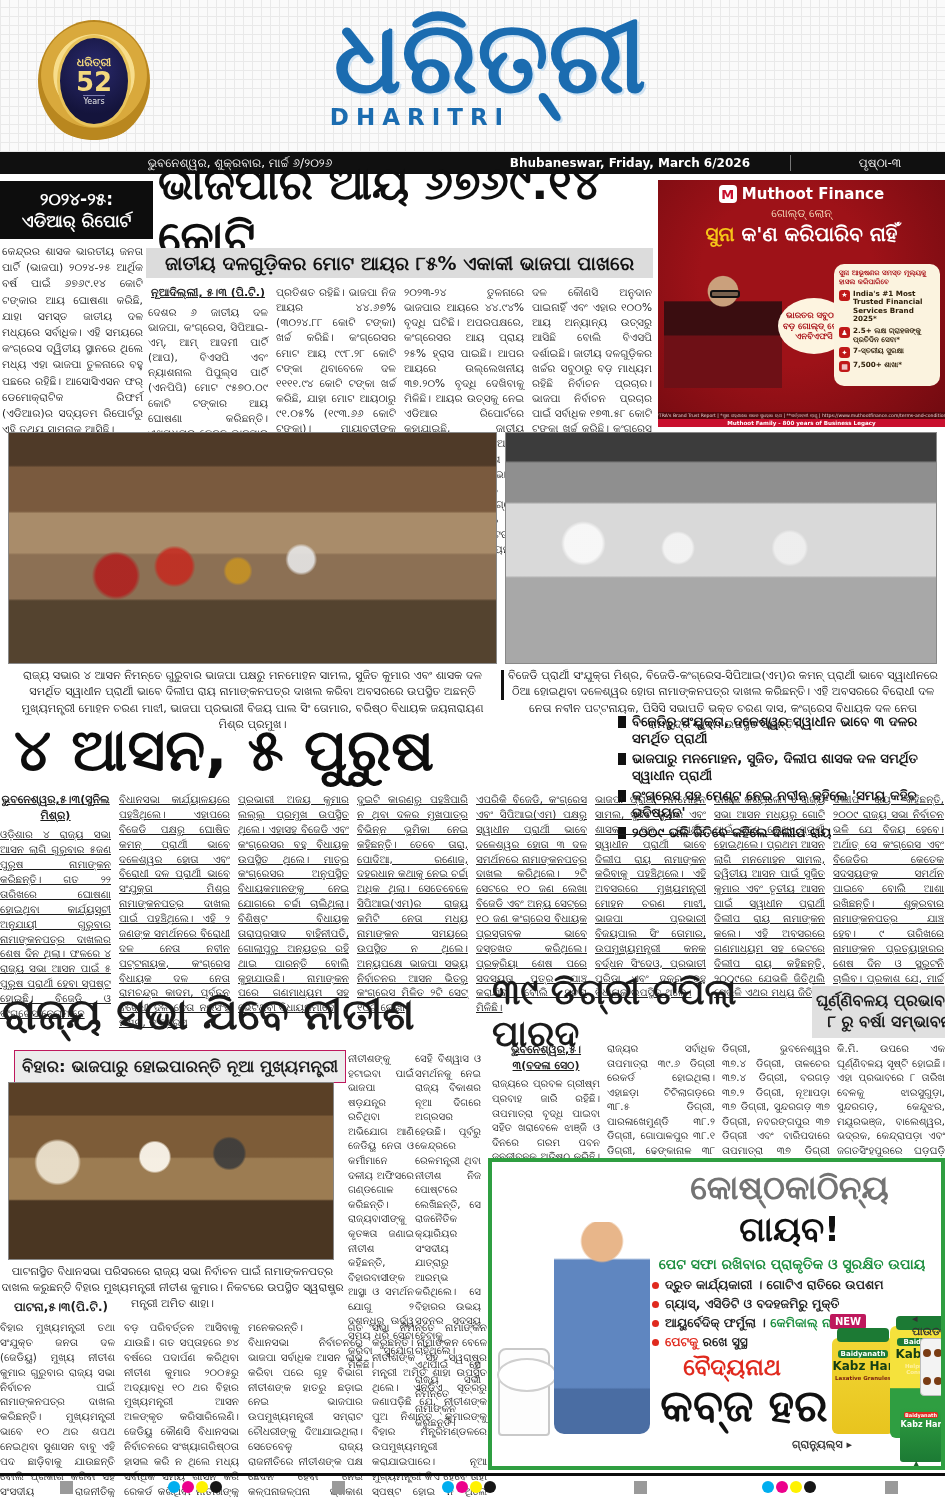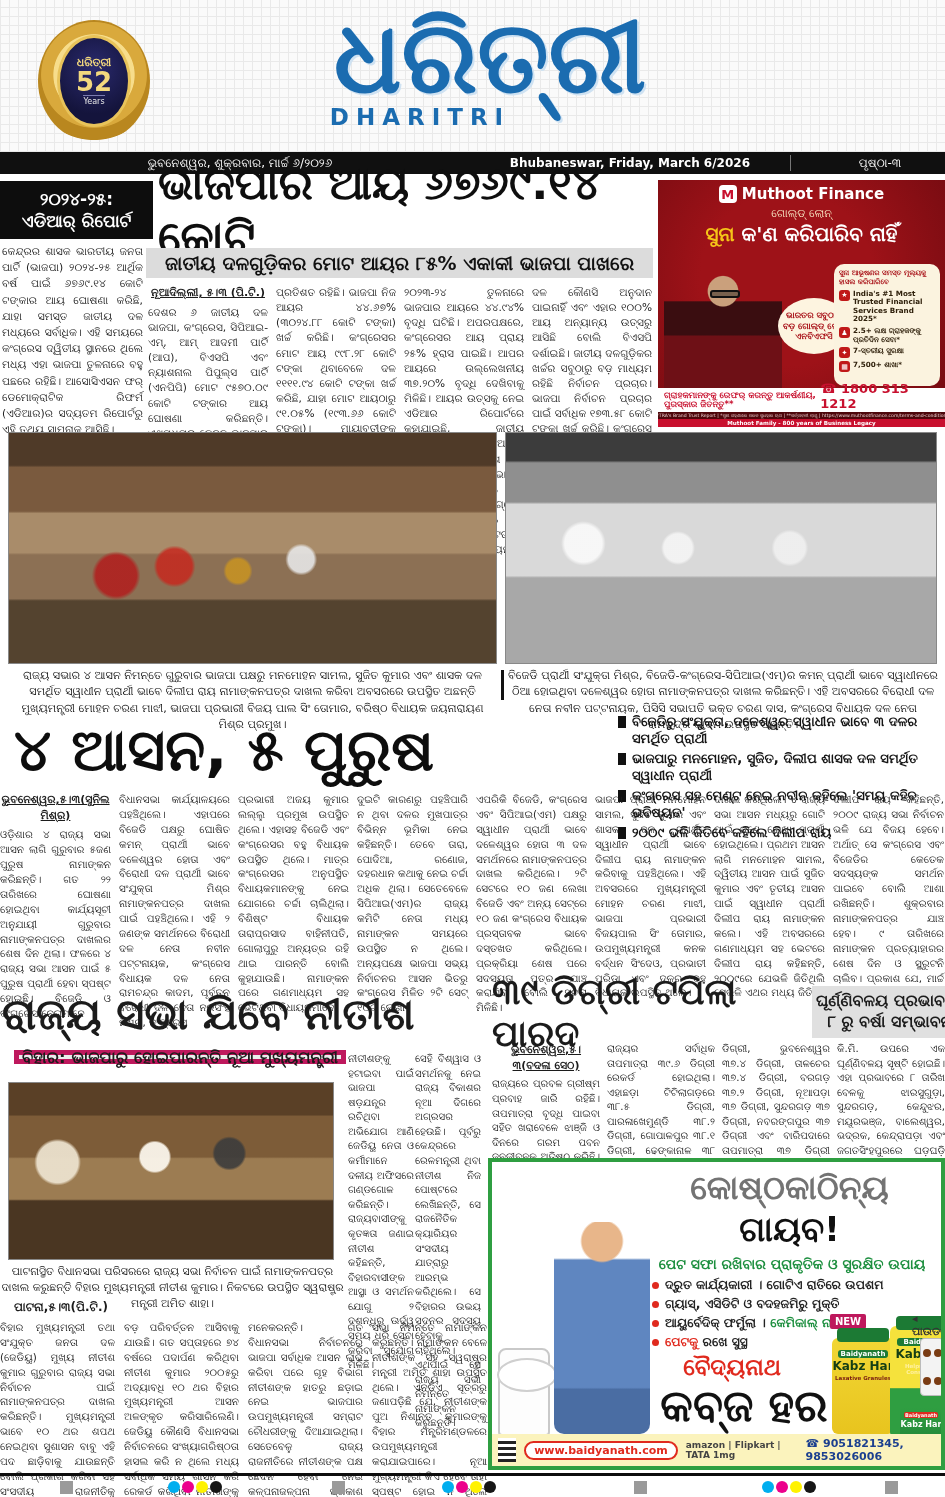--- a/index.html
+++ b/index.html
@@ -99,25 +99,25 @@
   .cap2 { left:508px; top:668px; width:430px; }
   .cap-div { position:absolute; left:501px; top:670px; width:3px; height:30px; background:#111; }
 
   
   .seats-headline { position:absolute; left:14px; top:712px; width:590px; height:76px; font-size:58px; font-weight:bold;
     color:#0d0d0d; display:flex; align-items:center; }
   .seats-bullets { position:absolute; left:618px; top:714px; width:322px; }
   .sb-item { display:flex; gap:6px; align-items:flex-start; font-size:13.2px; font-weight:bold; margin-bottom:4px; color:#151515; line-height:1.25; }
   .sb-sq { flex:0 0 8px; height:12px; background:#111; margin-top:2px; }
   .seats-cols { left:0px; top:792px; width:945px; height:190px; gap:8px; }
-  .seats-cols .news-col { width:111px; font-size:10.4px; }
+  .seats-cols .news-col { width:111px; font-size:10.4px;text-decoration:underline; }
 
   
   .n-headline { position:absolute; left:2px; top:986px; width:470px; height:56px; font-size:43px; font-weight:bold; display:flex; align-items:center; }
-  .n-subhead { position:absolute; left:14px; top:1050px; width:332px; height:14px; background:#ececec; border:5px solid #be185d;
+  .n-subhead { position:absolute; left:14px; top:1050px; width:332px; height:33px; background:#ececec; border:1px solid #be185d;
     font-size:16.5px; font-weight:bold; display:flex; align-items:center; justify-content:center; }
   .photo3 { left:8px; top:1082px; width:326px; height:178px;
     background:
       radial-gradient(circle at 15% 45%, rgba(235,225,205,.95) 0 7%, transparent 8%),
       radial-gradient(circle at 45% 42%, rgba(250,245,235,.95) 0 7%, transparent 8%),
       radial-gradient(circle at 68% 40%, rgba(60,60,60,.9) 0 6%, transparent 7%),
       linear-gradient(180deg,#5a4026 0 18%,#7d5c38 19% 42%,#9c7c52 43% 66%,#4a3622 67% 100%); }
   .n-caption { left:0px; top:1264px; width:345px; font-size:11px; }
   .n-side { left:348px; top:1052px; width:139px; height:246px; gap:1px; }
   .n-side .news-col { width:66px; font-size:10.2px; }
@@ -250,27 +250,20 @@
       </div>
       <div class="m-feature">
         <span class="m-fic">✦</span>
         <span class="m-ftx">7-ସ୍ତରୀୟ ସୁରକ୍ଷା</span>
       </div>
       <div class="m-feature">
         <span class="m-fic">▦</span>
         <span class="m-ftx">7,500+ ଶାଖା*</span>
       </div>
     </div>
-    <div class="m-strip">
-      <div class="m-referral">ଗ୍ରାହକମାନଙ୍କୁ ରେଫର୍ କରନ୍ତୁ ଆକର୍ଷଣୀୟ, ପୁରସ୍କାର ଜିତନ୍ତୁ**</div>
-      <div>
-        <div class="m-phone"><span>☎</span> <span>1800 313 1212</span></div>
-        <div class="m-site">muthootfinance.com</div>
-      </div>
-    </div>
     <div class="m-fine">*TRA's Brand Trust Report | *ସୁନା ଗହଣାରେ ସରଳ ସୁଧହାର ଋଣ | **ସର୍ତ୍ତାବଳୀ ଲାଗୁ | https://www.muthootfinance.com/terms-and-condition</div>
     <div class="m-legacy">Muthoot Family - 800 years of Business Legacy</div>
   </div>
 
   <div class="photo photo1"></div>
   <div class="photo photo2"></div>
   <div class="caption cap1">ରାଜ୍ୟ ସଭାର ୪ ଆସନ ନିମନ୍ତେ ଗୁରୁବାର ଭାଜପା ପକ୍ଷରୁ ମନମୋହନ ସାମଲ, ସୁଜିତ କୁମାର ଏବଂ ଶାସକ ଦଳ ସମର୍ଥିତ ସ୍ୱାଧୀନ ପ୍ରାର୍ଥୀ ଭାବେ ଦିଲୀପ ରାୟ ନାମାଙ୍କନପତ୍ର ଦାଖଲ କରିବା ଅବସରରେ ଉପସ୍ଥିତ ଅଛନ୍ତି ମୁଖ୍ୟମନ୍ତ୍ରୀ ମୋହନ ଚରଣ ମାଝୀ, ଭାଜପା ପ୍ରଭାରୀ ବିଜୟ ପାଲ ସିଂ ତୋମାର, ବରିଷ୍ଠ ବିଧାୟକ ଜୟନାରାୟଣ ମିଶ୍ର ପ୍ରମୁଖ।</div>
   <div class="cap-div"></div>
   <div class="caption cap2">ବିଜେଡି ପ୍ରାର୍ଥୀ ସଂଯୁକ୍ତା ମିଶ୍ର, ବିଜେଡି-କଂଗ୍ରେସ-ସିପିଆଇ(ଏମ୍)ର କମନ୍ ପ୍ରାର୍ଥୀ ଭାବେ ସ୍ୱାଧୀନରେ ଠିଆ ହୋଇଥିବା ଦଳେଶ୍ୱର ହୋତା ନାମାଙ୍କନପତ୍ର ଦାଖଲ କରିଛନ୍ତି। ଏହି ଅବସରରେ ବିରୋଧୀ ଦଳ ନେତା ନବୀନ ପଟ୍ଟନାୟକ, ପିସିସି ସଭାପତି ଭକ୍ତ ଚରଣ ଦାସ, କଂଗ୍ରେସ ବିଧାୟକ ଦଳ ନେତା ରାମଚନ୍ଦ୍ର କାଦମ ଉପସ୍ଥିତ ଅଛନ୍ତି।</div>
 
@@ -383,26 +376,20 @@
     </div>
     <div class="blister">
       <span class="pill"></span>
         <span class="pill"></span>
       <span class="pill"></span>
         <span class="pill"></span>
     </div>
     <div class="k-lbl k-lbl-powder">◂ ପାଉଡର</div>
     <div class="k-lbl k-lbl-gran">ଗ୍ରାନ୍ୟୁଲ୍ସ ▸</div>
     <div class="k-lbl k-lbl-tab">▲ ଟାବଲେଟ</div>
-    <div class="k-strip">
-      <div class="k-qr"></div>
-      <div class="k-site">www.baidyanath.com</div>
-      <div class="k-partners">amazon | Flipkart | TATA 1mg</div>
-      <div class="k-phone"><span>☎</span> <span>9051821345, 9853026006</span></div>
-    </div>
   </div>
 
   <div class="foot-rule"></div>
   <div class="reg-sq" style="left:60px"></div>
   <div class="reg-sq" style="left:332px"></div>
   <div class="reg-sq" style="left:634px"></div>
   <div class="reg-sq" style="left:885px"></div>
   <div class="reg-dots" style="left:168px">
     <span class="reg-dot c-c"></span>
       <span class="reg-dot c-m"></span>

